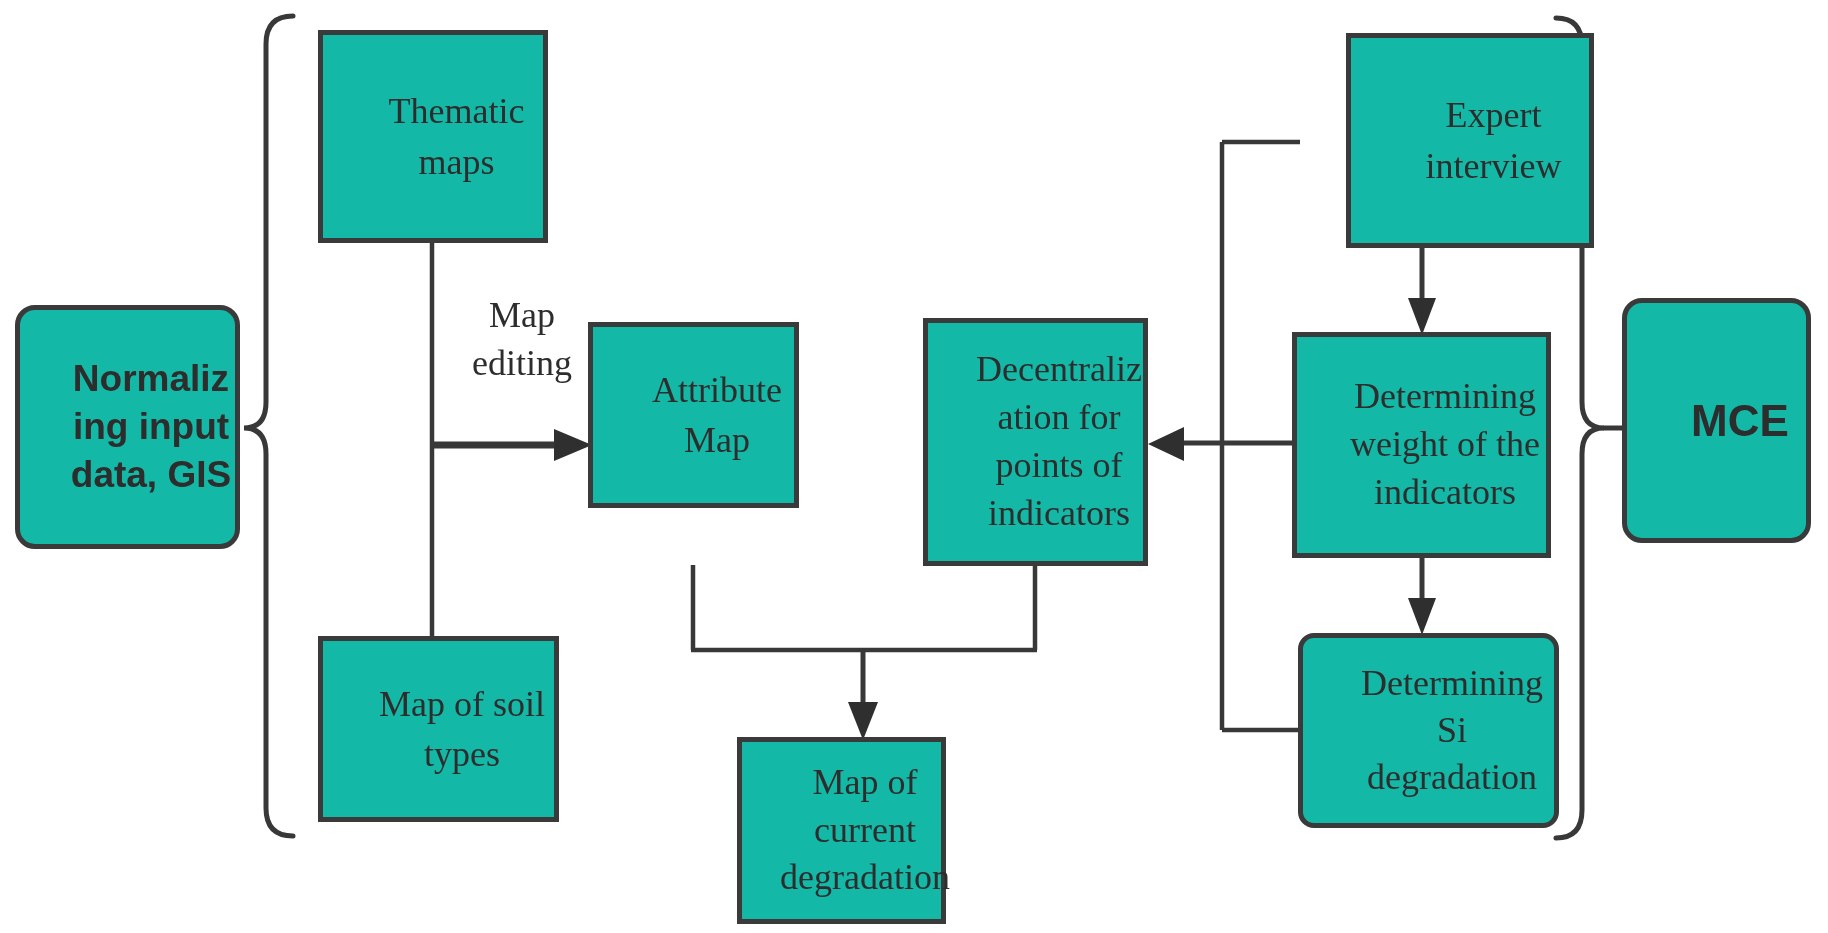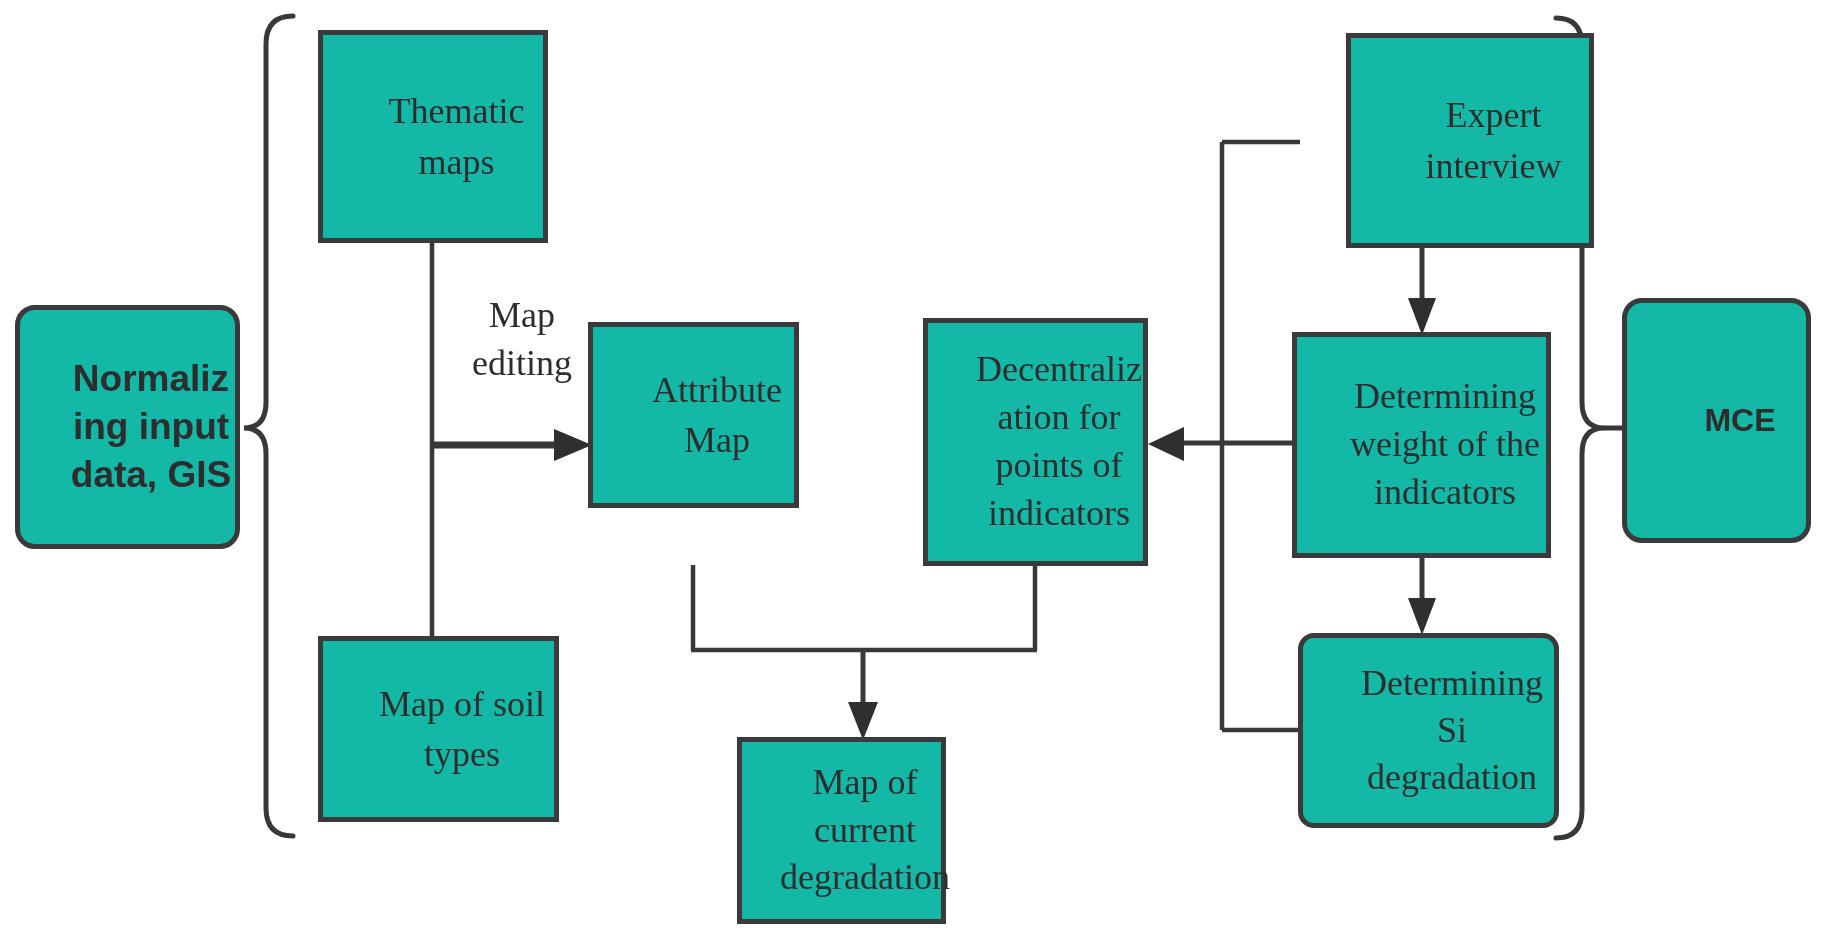--- a/index.html
+++ b/index.html
@@ -85,15 +85,15 @@
 interview</div>
 
   <div class="node" style="left:1292px;top:332px;width:259px;height:226px;line-height:1.33;">Determining
 weight of the
 indicators</div>
 
   <div class="node rounded" style="left:1298px;top:633px;width:261px;height:195px;border-radius:16px;line-height:1.3;">Determining
 Si
 degradation</div>
 
-  <div class="node rounded sans" style="left:1622px;top:298px;width:189px;height:245px;font-size:32px;">MCE</div>
+  <div class="node rounded sans" style="left:1622px;top:298px;width:189px;height:245px;font-size:44px;">MCE</div>
 
 </div>
 
 </body></html>

